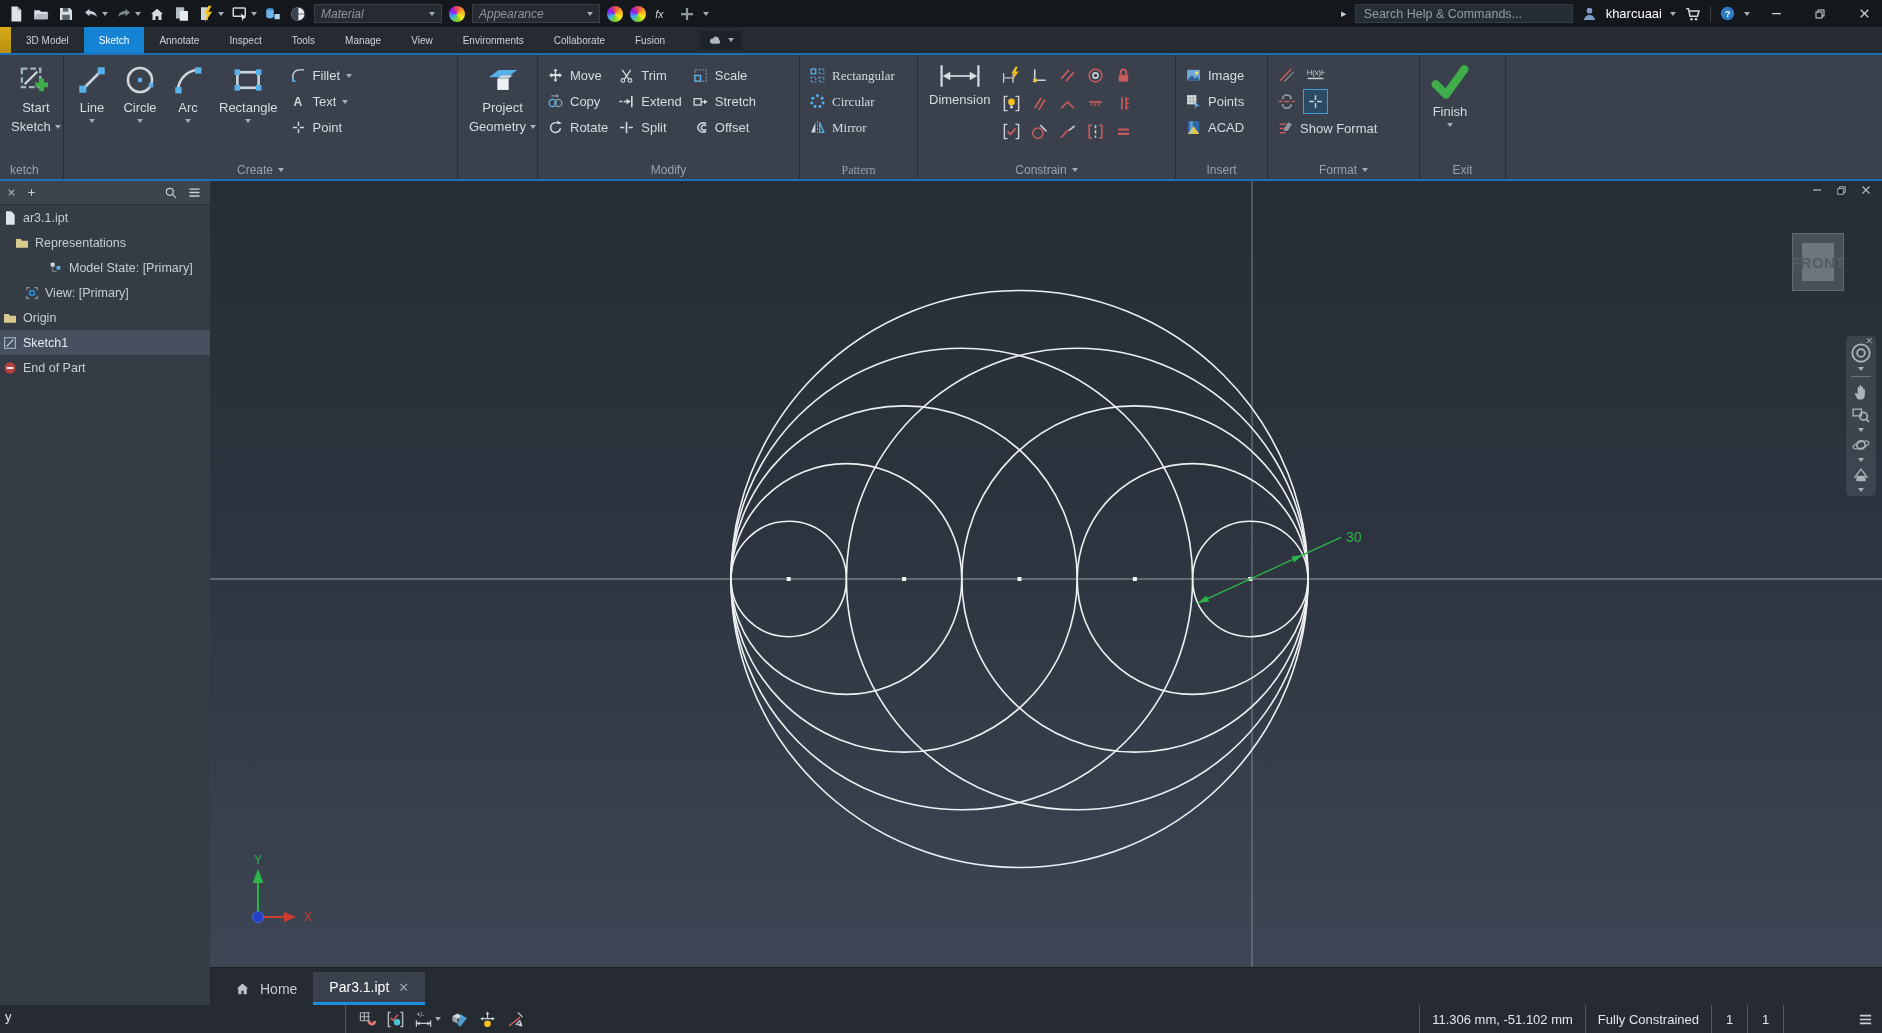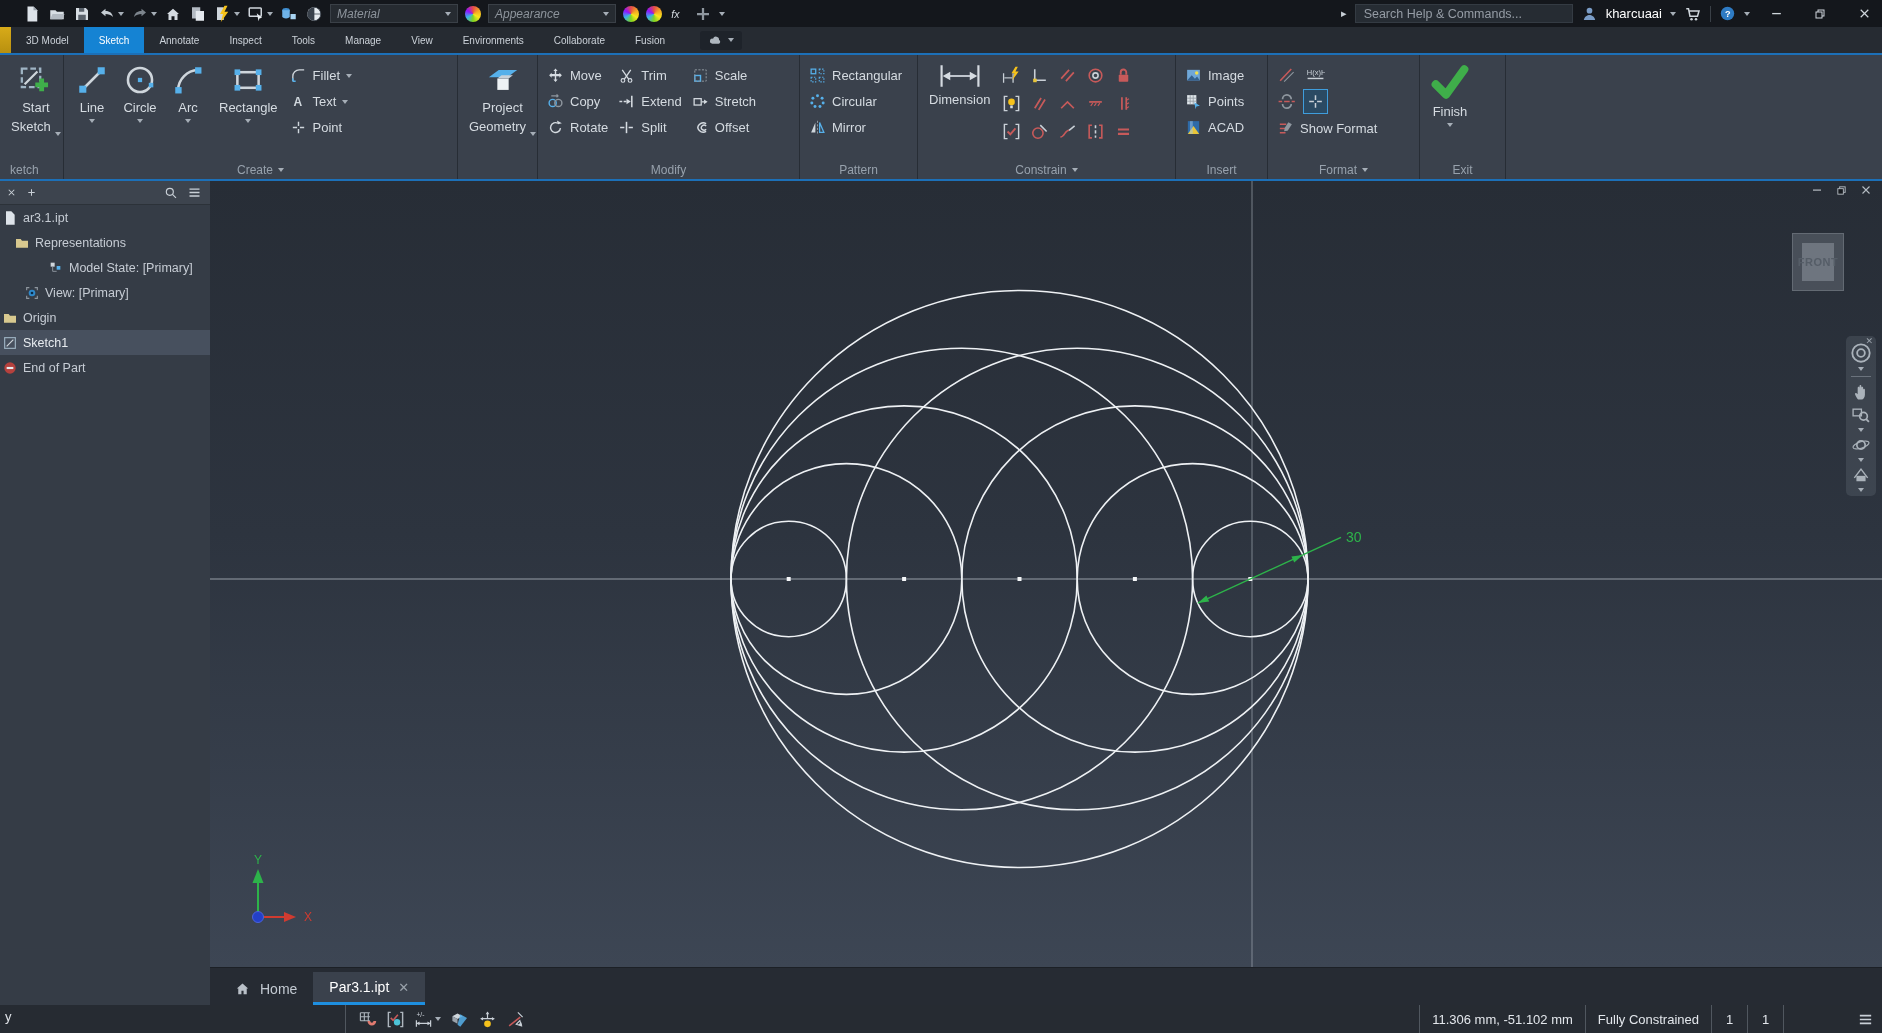--- a/index.html
+++ b/index.html
@@ -6,21 +6,21 @@
   html,body{width:1882px;height:1033px;overflow:hidden}
   body{background:#14171c;font-family:"Liberation Sans","DejaVu Sans",sans-serif;color:#d5dbe1;
        -webkit-user-select:none;user-select:none;position:relative}
   .icn{display:block;flex:none}
   .crt{width:0;height:0;border-left:3.5px solid transparent;border-right:3.5px solid transparent;
        border-top:4px solid #a6aeb7;flex:none}
 
   
   #titlebar{position:absolute;top:0;left:0;right:0;height:27px;background:#14171c;
             display:flex;align-items:center;z-index:30}
-  #qat{display:flex;align-items:center;gap:1px;padding-left:20px;height:27px}
+  #qat{display:flex;align-items:center;gap:1px;padding-left:4px;height:27px}
   #qat .qbtn{height:24px;display:flex;align-items:center;gap:2px;padding:0 3px}
   .combo{width:128px;height:19px;background:#262b31;border:1px solid #3a4047;color:#8d949c;
          font-style:italic;font-size:12px;display:flex;align-items:center;justify-content:space-between;
          padding:0 6px;margin:0 3px}
   .wheel{width:16px;height:16px;border-radius:50%;flex:none;margin:0 3px;
          background:conic-gradient(#e54b4b,#f5a623,#f8e71c,#7ed321,#39b2e8,#9013fe,#e54b4b)}
   .title-center{position:absolute;left:50%;top:0;transform:translateX(-50%);height:27px;
                 display:flex;align-items:center;gap:34px;font-size:14px;color:#e6eaee;white-space:nowrap}
   #tbright{margin-left:auto;display:flex;align-items:center;height:27px;gap:8px;padding-right:0}
   .navarrow{color:#c9d0d7;font-size:11px}
@@ -43,21 +43,21 @@
   
   #ribbon{position:absolute;top:53px;left:0;right:0;height:128px;background:#3a414c;
           border-top:2px solid #1c70b8;border-bottom:2px solid #1c70b8;display:flex;z-index:28}
   .panel{position:relative;height:100%;border-right:1px solid #272d35;padding:5px 4px 18px 6px;flex:none}
   .pcontent{display:flex;align-items:flex-start;gap:4px;height:100%}
   .panel-label{position:absolute;bottom:1px;left:0;right:0;height:16px;display:flex;align-items:center;
                justify-content:center;gap:5px;font-size:12px;color:#97a1ac;white-space:nowrap}
   .panel-label.left{justify-content:flex-start;padding-left:10px}
   .bigbtn{display:flex;flex-direction:column;align-items:center;gap:3px;padding:3px 5px 0 5px;
           font-size:13px;color:#d5dbe1;text-align:center;line-height:1.25;white-space:nowrap}
-  .bigbtn .lblrow{display:flex;align-items:flex-end;gap:4px}
+  .bigbtn .lblrow{display:flex;align-items:center;gap:4px}
   .pcol{display:flex;flex-direction:column;gap:1px;padding-top:3px}
   .smallbtn{display:flex;align-items:center;gap:6px;height:25px;font-size:13px;color:#d5dbe1;
             padding:0 3px;white-space:nowrap}
   .cgrid{display:flex;gap:3px;padding-top:3px}
   .ccol{display:flex;flex-direction:column;gap:3px}
   .ccell{width:25px;height:25px;display:flex;align-items:center;justify-content:center}
   .ccell.active{background:#2b4a63;border:1px solid #3f9ddc}
   .fgrid{display:flex;flex-direction:column;gap:2px;padding-top:2px}
   .frow{display:flex;gap:4px;align-items:center}
   #ribbonfill{flex:1;background:#3a414c}
@@ -73,21 +73,21 @@
 
   
   #canvas{position:absolute;top:181px;left:210px;right:0;bottom:66px;
           background:linear-gradient(180deg,#272d36 0%,#2d343f 45%,#3d4654 100%);overflow:hidden}
   #sketchsvg{position:absolute;left:0;top:0}
   #docctrl{position:absolute;top:3px;right:10px;display:flex;gap:13px;align-items:center;opacity:.85}
   #viewcube{position:absolute;left:1582px;top:52px;width:52px;height:58px;
             background:rgba(148,156,166,.30);border:1px solid rgba(180,187,196,.25)}
   #viewcube .vcinner{position:absolute;inset:9px;background:rgba(168,175,184,.40)}
   #viewcube .vclabel{position:absolute;inset:0;display:flex;align-items:center;justify-content:center;
-            font-size:11px;font-weight:bold;color:#555d67;letter-spacing:.5px}
+            font-size:15px;font-weight:bold;color:#555d67;letter-spacing:.5px}
   #navbar{position:absolute;left:1636px;top:155px;width:30px;padding:6px 0 4px 0;
           background:rgba(104,112,122,.30);border-radius:5px;display:flex;flex-direction:column;
           align-items:center;gap:3px}
   #navbar .nvx{position:absolute;top:1px;right:3px;font-size:9px;color:#9aa2ab;line-height:1}
   #navbar .nvsep{width:20px;height:1px;background:rgba(154,162,171,.5);margin:2px 0}
 
   
   #doctabs{position:absolute;left:210px;right:0;bottom:28px;height:38px;background:#262b33;
            border-top:1px solid #1c2026;display:flex;align-items:flex-end;padding-left:8px;z-index:11}
   .dtab{height:33px;display:flex;align-items:center;gap:9px;padding:0 16px;font-size:14px;color:#c3cad2}
@@ -458,21 +458,21 @@
                 <path d="M20 10a4 3.4 0 1 0 0 4.5" fill="none" stroke="#d5dbe1" stroke-width="2"></path>
               </svg>
               <span>Offset</span>
             </div>
           </div>
         </div>
         <div class="panel-label">
           <span>Modify</span>
         </div>
       </div>
-      <div class="panel" style="width: 118px;">
+      <div class="panel" style="width: 118px; font-family: Liberation Serif, serif;">
         <div class="pcontent">
           <div class="pcol">
             <div class="smallbtn">
               <svg class="icn" width="17" height="17" viewBox="0 0 24 24">
                 <rect x="3" y="3" width="6.5" height="6.5" fill="none" stroke="#56b0ea" stroke-width="1.8"></rect>
                 <rect x="3" y="14.5" width="6.5" height="6.5" fill="none" stroke="#56b0ea" stroke-width="1.6" stroke-dasharray="2 2"></rect>
                 <rect x="14.5" y="3" width="6.5" height="6.5" fill="none" stroke="#56b0ea" stroke-width="1.6" stroke-dasharray="2 2"></rect>
                 <rect x="14.5" y="14.5" width="6.5" height="6.5" fill="none" stroke="#56b0ea" stroke-width="1.6" stroke-dasharray="2 2"></rect>
               </svg>
               <span>Rectangular</span>

